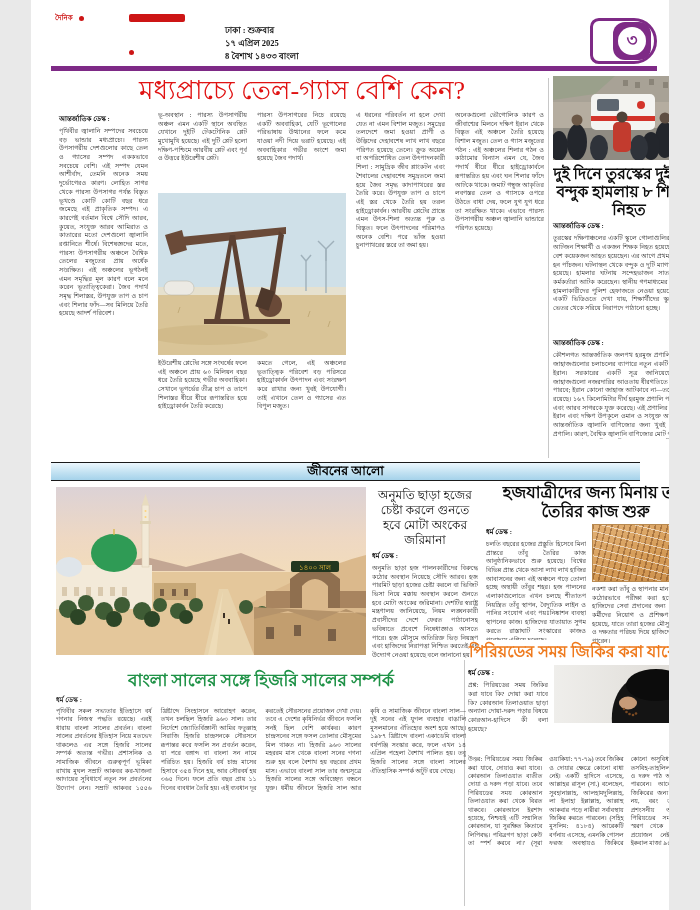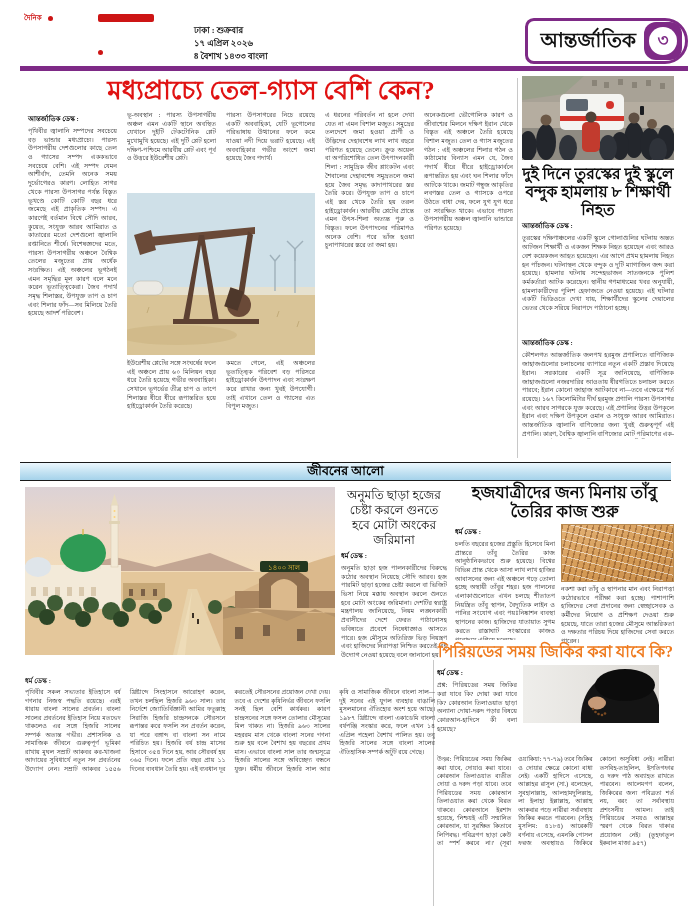--- a/index.html
+++ b/index.html
@@ -1,16 +1,16 @@
 <!DOCTYPE html>
 <html><head>
 <meta charset="utf-8">
 <style>
   html,body{margin:0;padding:0;background:#e9e9e9;}
-  .page{position:relative;width:700px;height:910px;background:#ffffff;margin:0 auto;
+  .page{position:relative;width:638px;height:910px;background:#ffffff;margin:0 auto;
         font-family:"Liberation Serif","DejaVu Sans",serif;color:#1c1c1c;overflow:hidden;}
 
   
   .logo{position:absolute;left:20px;top:14px;width:128px;height:48px;}
   .logo-daily{position:absolute;left:4px;top:-2px;font-size:7px;font-weight:bold;color:#cd1515;}
   .logo-title{position:absolute;left:0;top:4px;font-size:31px;font-weight:bold;color:#0d0d0d;letter-spacing:-1px;line-height:1;}
   .logo-tag{position:absolute;right:-6px;top:0;width:56px;height:8px;background:#cd1515;border-radius:2px;}
   .logo-dot{position:absolute;width:5px;height:5px;border-radius:50%;background:#cd1515;}
   .dateblock{position:absolute;left:155px;top:24px;font-size:8.5px;font-weight:bold;line-height:1.55;color:#111;margin-left:39px;}
   .section-badge{position:absolute;right:12px;top:18px;height:40px;display:flex;align-items:center;
@@ -20,21 +20,21 @@
   .page-circle{width:28px;height:28px;border-radius:50%;background:#fff;display:flex;align-items:center;justify-content:center;
         font-size:17px;font-weight:bold;color:#7e2a86;}
   .purple-rule{position:absolute;left:20px;right:12px;top:66px;height:5px;background:#7e2a86;}
 
   
   .byline{font-size:6.8px;font-weight:bold;margin:2px 0;color:#000;}
   .bodytext{font-size:6.3px;line-height:1.38;text-align:justify;color:#222;overflow:hidden;}
 
   
   .lead-headline{position:absolute;left:28px;top:77px;width:486px;text-align:center;
-        font-size:26px;font-weight:bold;color:#e01212;line-height:1.05;}
+        font-size:26px;font-weight:normal;color:#e01212;line-height:1.05;}
   .lead-cols{position:absolute;left:28px;top:111px;width:486px;height:347px;}
   .col{position:absolute;top:0;width:89px;height:347px;}
   .c1{left:0;} .c4{left:297px;} .c5{left:396px;}
   .c2t{left:99px;width:89px;height:78px;} .c3t{left:198px;width:89px;height:78px;}
   .c2b{left:99px;top:248px;width:89px;height:99px;} .c3b{left:198px;top:248px;width:89px;height:99px;}
   .oil-photo{position:absolute;left:99px;top:82px;width:188px;height:162px;}
   .vline-main{position:absolute;left:517px;top:78px;height:380px;width:1px;background:#c8c8c8;}
 
   
   .sidebar{position:absolute;left:522px;top:76px;width:152px;}
@@ -93,25 +93,24 @@
 <div class="page">
 
   <div class="logo">
     <span class="logo-daily">দৈনিক</span>
     <span class="logo-tag"></span>
     <span class="logo-dot" style="left:28px;top:2px;"></span>
     <span class="logo-dot" style="left:78px;top:36px;"></span>
   </div>
   <div class="dateblock">
     <div>ঢাকা : শুক্রবার</div>
-    <div>১৭ এপ্রিল ২০২৬</div>
+    <div>১৭ এপ্রিল 2025</div>
     <div>8 বৈশাখ ১৪৩৩ বাংলা</div>
   </div>
   <div class="section-badge">
-    <span class="section-badge-label">আন্তর্জাতিক</span>
     <span class="page-chip">
       <span class="page-circle">৩</span>
     </span>
   </div>
   <div class="purple-rule"></div>
 
   <div class="lead-headline">মধ্যপ্রাচ্যে তেল-গ্যাস বেশি কেন?</div>
   <div class="lead-cols">
     <div class="col c1">
       <div class="byline">আন্তর্জাতিক ডেস্ক :</div>
@@ -321,17 +320,18 @@
           <circle cx="79" cy="50" r="1.3"></circle>
             <circle cx="82" cy="48.5" r="1.3"></circle>
         </g>
       </svg>
     </div>
     <div class="period-cols">উত্তর: পিরিয়ডের সময় জিকির করা যাবে, দোয়াও করা যাবে। কোরআন তিলাওয়াত ব্যতীত দোয়া ও দরুদ পড়া যাবে। তবে পিরিয়ডের সময় কোরআন তিলাওয়াত করা থেকে বিরত থাকবে। কোরআনে ইরশাদ হয়েছে, 'নিশ্চয়ই এটি সম্মানিত কোরআন, যা সুরক্ষিত কিতাবে লিপিবদ্ধ। পবিত্রগণ ছাড়া কেউ তা স্পর্শ করবে না।' (সূরা ওয়াকিয়া: ৭৭-৭৯) তবে জিকির ও দোয়ার ক্ষেত্রে কোনো বাধা নেই। একটি হাদিসে এসেছে, আল্লাহর রাসুল (সা.) বলেছেন, সুবহানাল্লাহ, আলহামদুলিল্লাহ, লা ইলাহা ইল্লাল্লাহ, আল্লাহু আকবার পড়ে নারীরা সর্বাবস্থায় জিকির করতে পারবেন। (সহিহ মুসলিম: ৪১৮৪) আরেকটি বর্ণনায় এসেছে, এমনকি গোসল ফরজ অবস্থায়ও জিকিরে কোনো অসুবিধা নেই। নারীরা তসবিহ-তাহলিল, ইসতিগফার ও দরুদ পাঠ অব্যাহত রাখতে পারবেন। আলেমগণ বলেন, জিকিরের জন্য পবিত্রতা শর্ত নয়, বরং তা সর্বাবস্থায় প্রশংসনীয় আমল। তাই পিরিয়ডের সময়ও আল্লাহর স্মরণ থেকে বিরত থাকার প্রয়োজন নেই। (তুহফাতুল ইকবাল মাজা ৯৫৭)</div>
   </div>
   <div class="vline-bottom"></div>
 
   <div class="bangla">
+    <div class="bangla-headline">বাংলা সালের সঙ্গে হিজরি সালের সম্পর্ক</div>
     <div class="bangla-byline">ধর্ম ডেস্ক :</div>
     <div class="bangla-cols">পৃথিবীর সকল সভ্যতার ইতিহাসে বর্ষ গণনার নিজস্ব পদ্ধতি রয়েছে। এরই ধারায় বাংলা সালের প্রবর্তন। বাংলা সালের প্রবর্তনের ইতিহাস নিয়ে মতভেদ থাকলেও এর সঙ্গে হিজরি সালের সম্পর্ক অত্যন্ত গভীর। প্রশাসনিক ও সামাজিক জীবনে গুরুত্বপূর্ণ ভূমিকা রাখায় মুঘল সম্রাট আকবর কর-খাজনা আদায়ের সুবিধার্থে নতুন সন প্রবর্তনের উদ্যোগ নেন। সম্রাট আকবর ১৫৫৬ খ্রিষ্টাব্দে সিংহাসনে আরোহণ করেন, তখন চলছিল হিজরি ৯৬৩ সাল। তার নির্দেশে জ্যোতির্বিজ্ঞানী আমির ফতুল্লাহ সিরাজি হিজরি চান্দ্রসনকে সৌরসনে রূপান্তর করে ফসলি সন প্রবর্তন করেন, যা পরে বঙ্গাব্দ বা বাংলা সন নামে পরিচিত হয়। হিজরি বর্ষ চান্দ্র মাসের হিসাবে ৩৫৪ দিনে হয়, আর সৌরবর্ষ হয় ৩৬৫ দিনে। ফলে প্রতি বছর প্রায় ১১ দিনের ব্যবধান তৈরি হয়। এই ব্যবধান দূর করতেই সৌরসনের প্রয়োজন দেখা দেয়। তবে এ দেশের কৃষিনির্ভর জীবনে ফসলি সনই ছিল বেশি কার্যকর। কারণ চান্দ্রসনের সঙ্গে ফসল তোলার মৌসুমের মিল থাকত না। হিজরি ৯৬৩ সালের মহররম মাস থেকে বাংলা সনের গণনা শুরু হয় বলে বৈশাখ হয় বছরের প্রথম মাস। এভাবে বাংলা সাল তার জন্মসূত্রে হিজরি সালের সঙ্গে অবিচ্ছেদ্য বন্ধনে যুক্ত। ধর্মীয় জীবনে হিজরি সাল আর কৃষি ও সামাজিক জীবনে বাংলা সাল—দুই সনের এই যুগল ব্যবহার বাঙালি মুসলমানের ঐতিহ্যের অংশ হয়ে আছে। ১৯৮৭ খ্রিষ্টাব্দে বাংলা একাডেমি বাংলা বর্ষপঞ্জি সংস্কার করে, ফলে এখন ১৪ এপ্রিল পহেলা বৈশাখ পালিত হয়। তবু হিজরি সালের সঙ্গে বাংলা সালের ঐতিহাসিক সম্পর্ক অটুট রয়ে গেছে।</div>
   </div>
 
 </div>
 
 </body></html>

